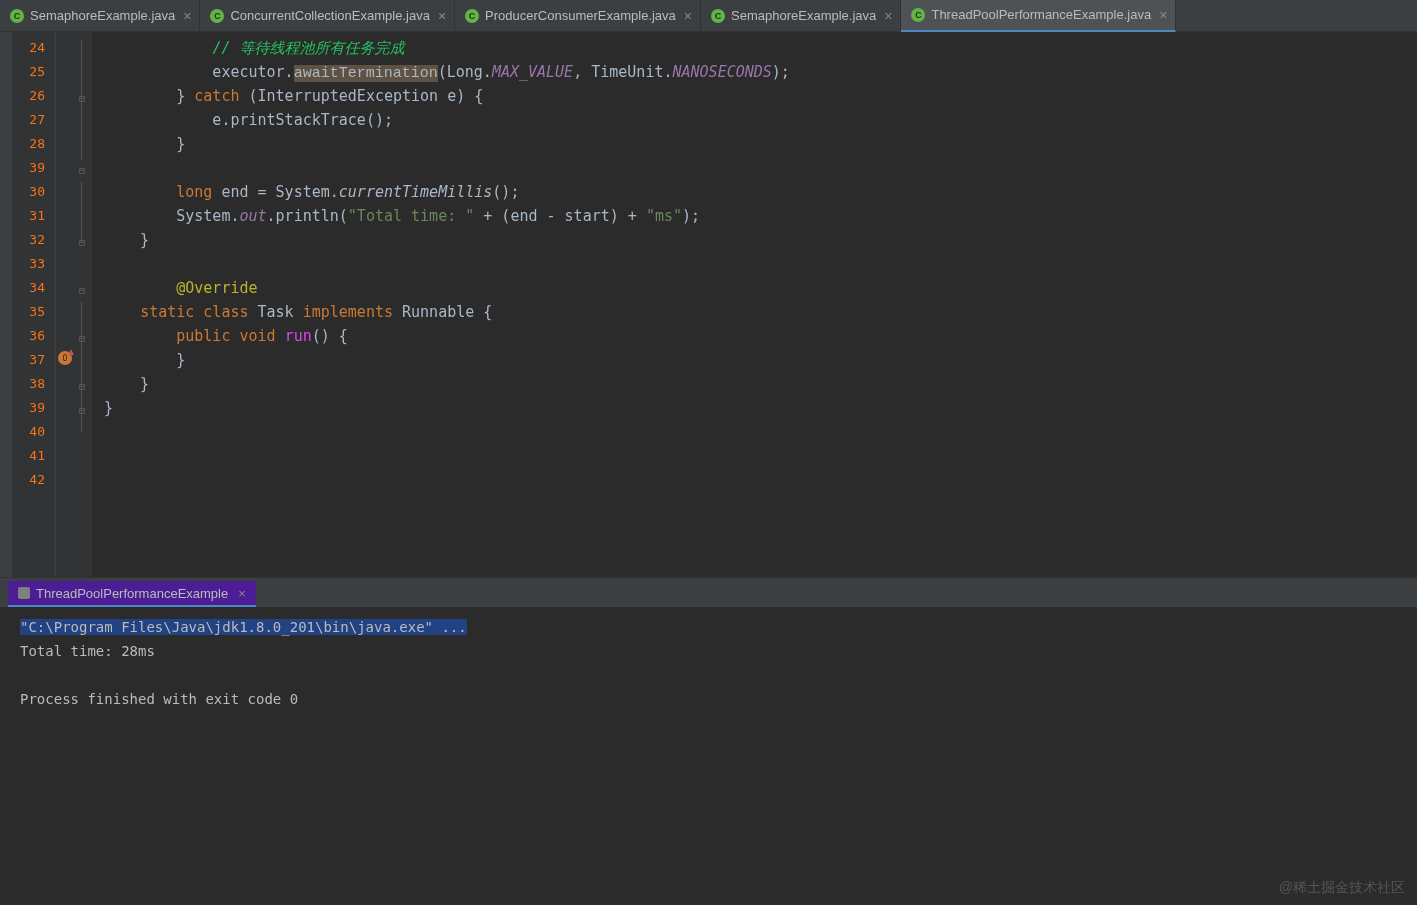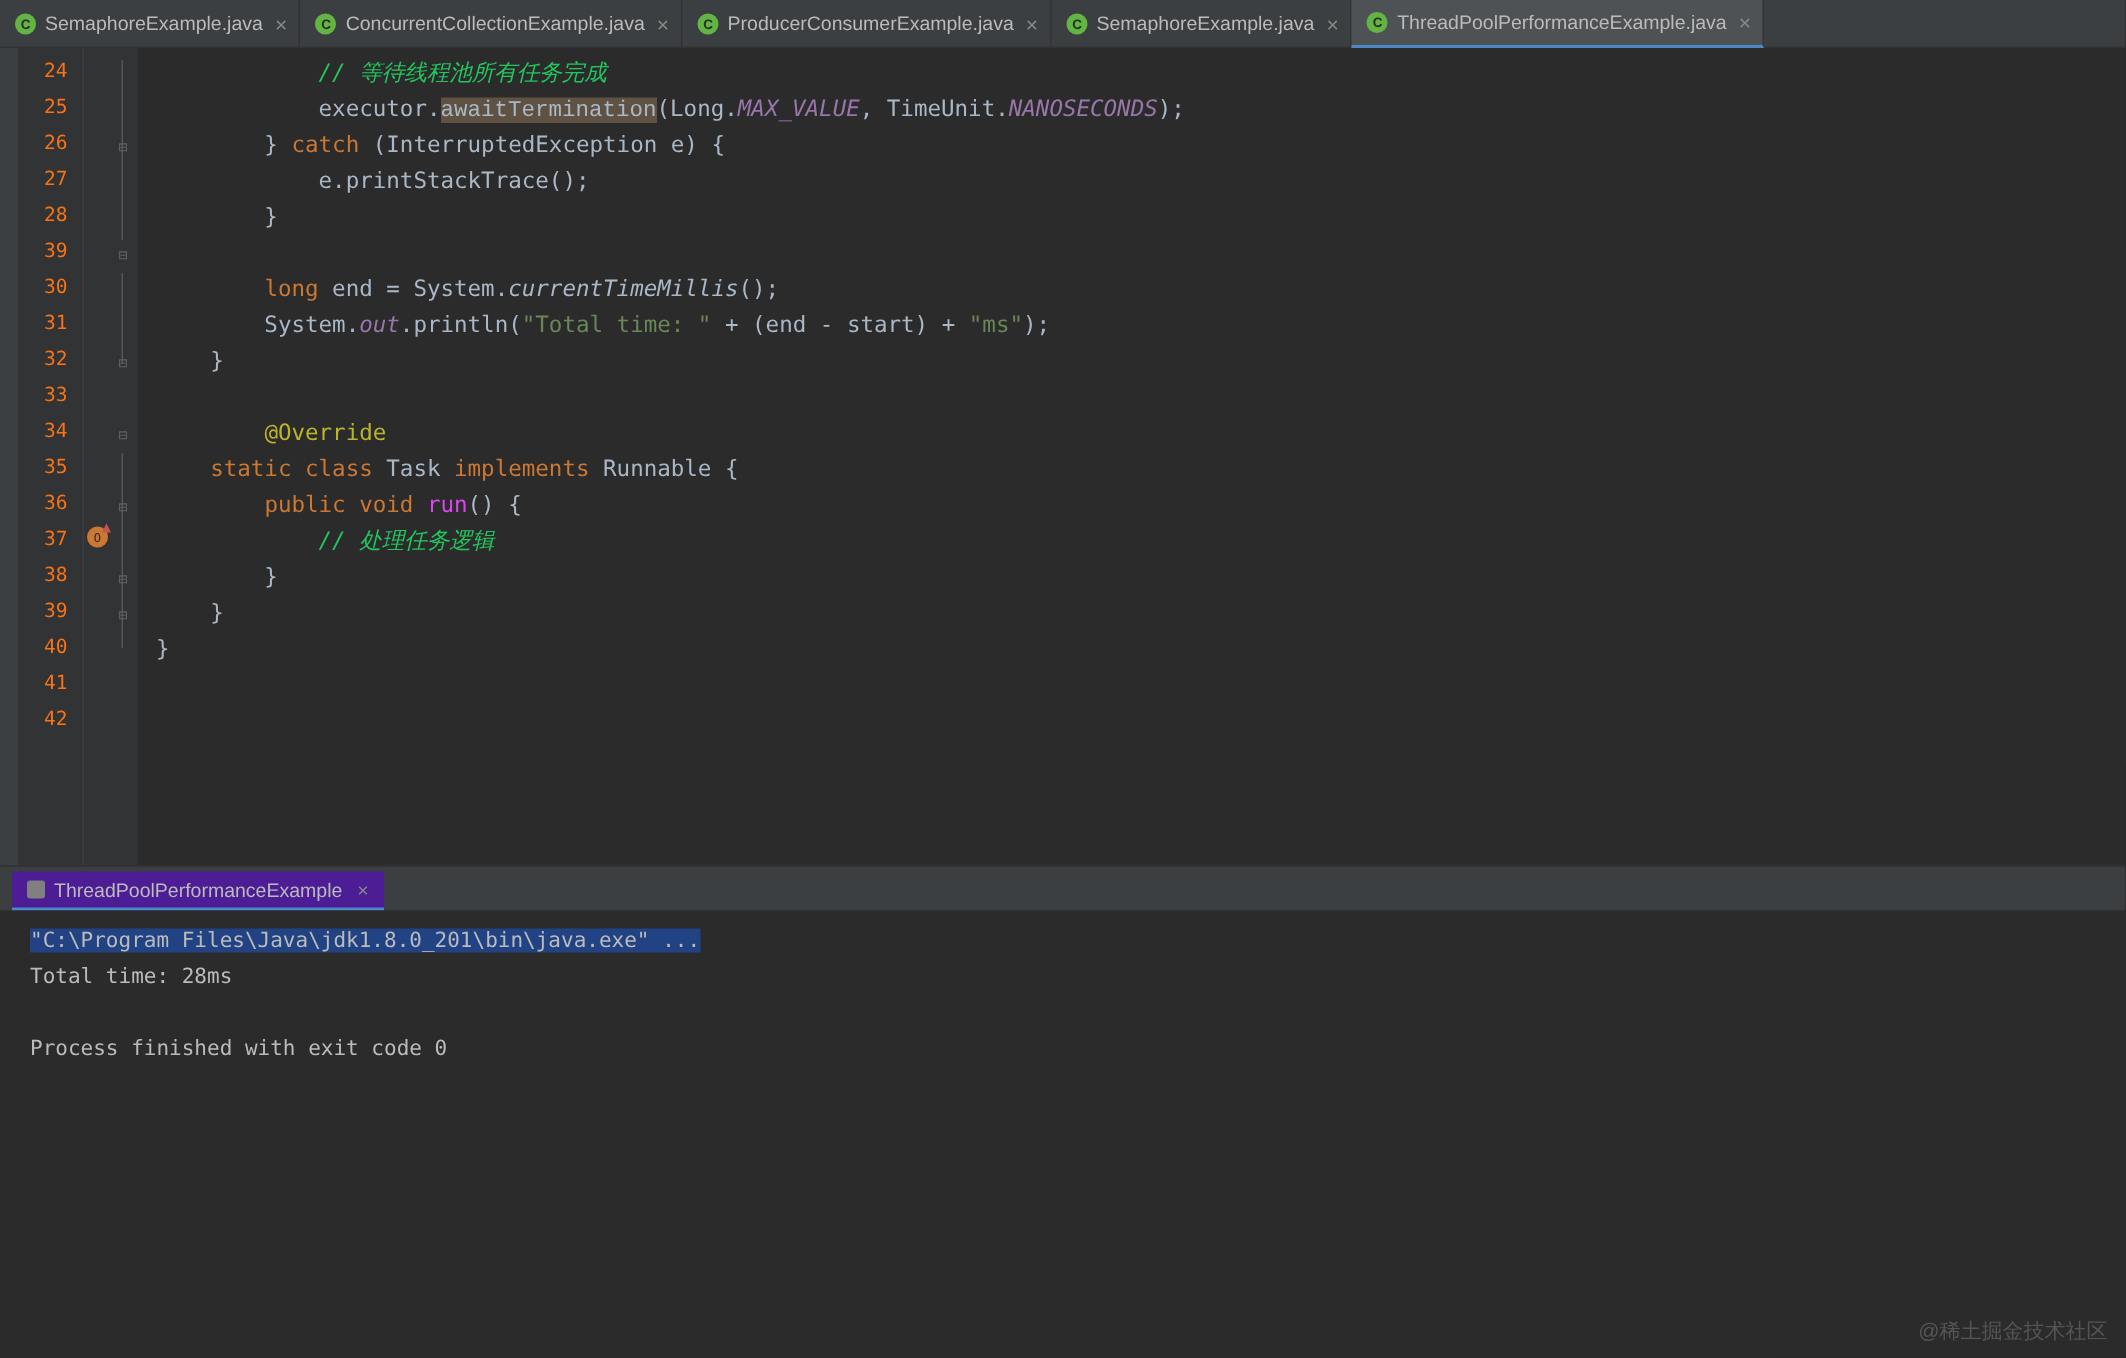--- a/index.html
+++ b/index.html
@@ -277,21 +277,20 @@
     <div class="code-line"><span>            e.printStackTrace();</span></div>
     <div class="code-line"><span>        }</span></div>
     <div class="code-line"></div>
     <div class="code-line"><span>        </span><span class="kw">long</span><span> end = System.</span><span class="meth-it">currentTimeMillis</span><span>();</span></div>
     <div class="code-line"><span>        System.</span><span class="fld">out</span><span>.println(</span><span class="str">"Total time: "</span><span> + (end - start) + </span><span class="str">"ms"</span><span>);</span></div>
     <div class="code-line"><span>    }</span></div>
     <div class="code-line"></div>
     <div class="code-line">        <span class="ann">@Override</span></div>
     <div class="code-line"><span>    </span><span class="kw">static class</span><span> Task </span><span class="kw">implements</span><span> Runnable {</span></div>
     <div class="code-line"><span>        </span><span class="kw">public void</span><span> </span><span style="color:#d946ef">run</span><span>() {</span></div>
-    <div class="code-line">            <span class="com">// 处理任务逻辑</span></div>
     <div class="code-line"><span>        }</span></div>
     <div class="code-line"><span>    }</span></div>
     <div class="code-line"><span>}</span></div>
     <div class="code-line"></div>
   </div>
 </div>
 
 <div class="run-tabs">
   <div class="run-tab">
     <span class="run-icon"></span>

